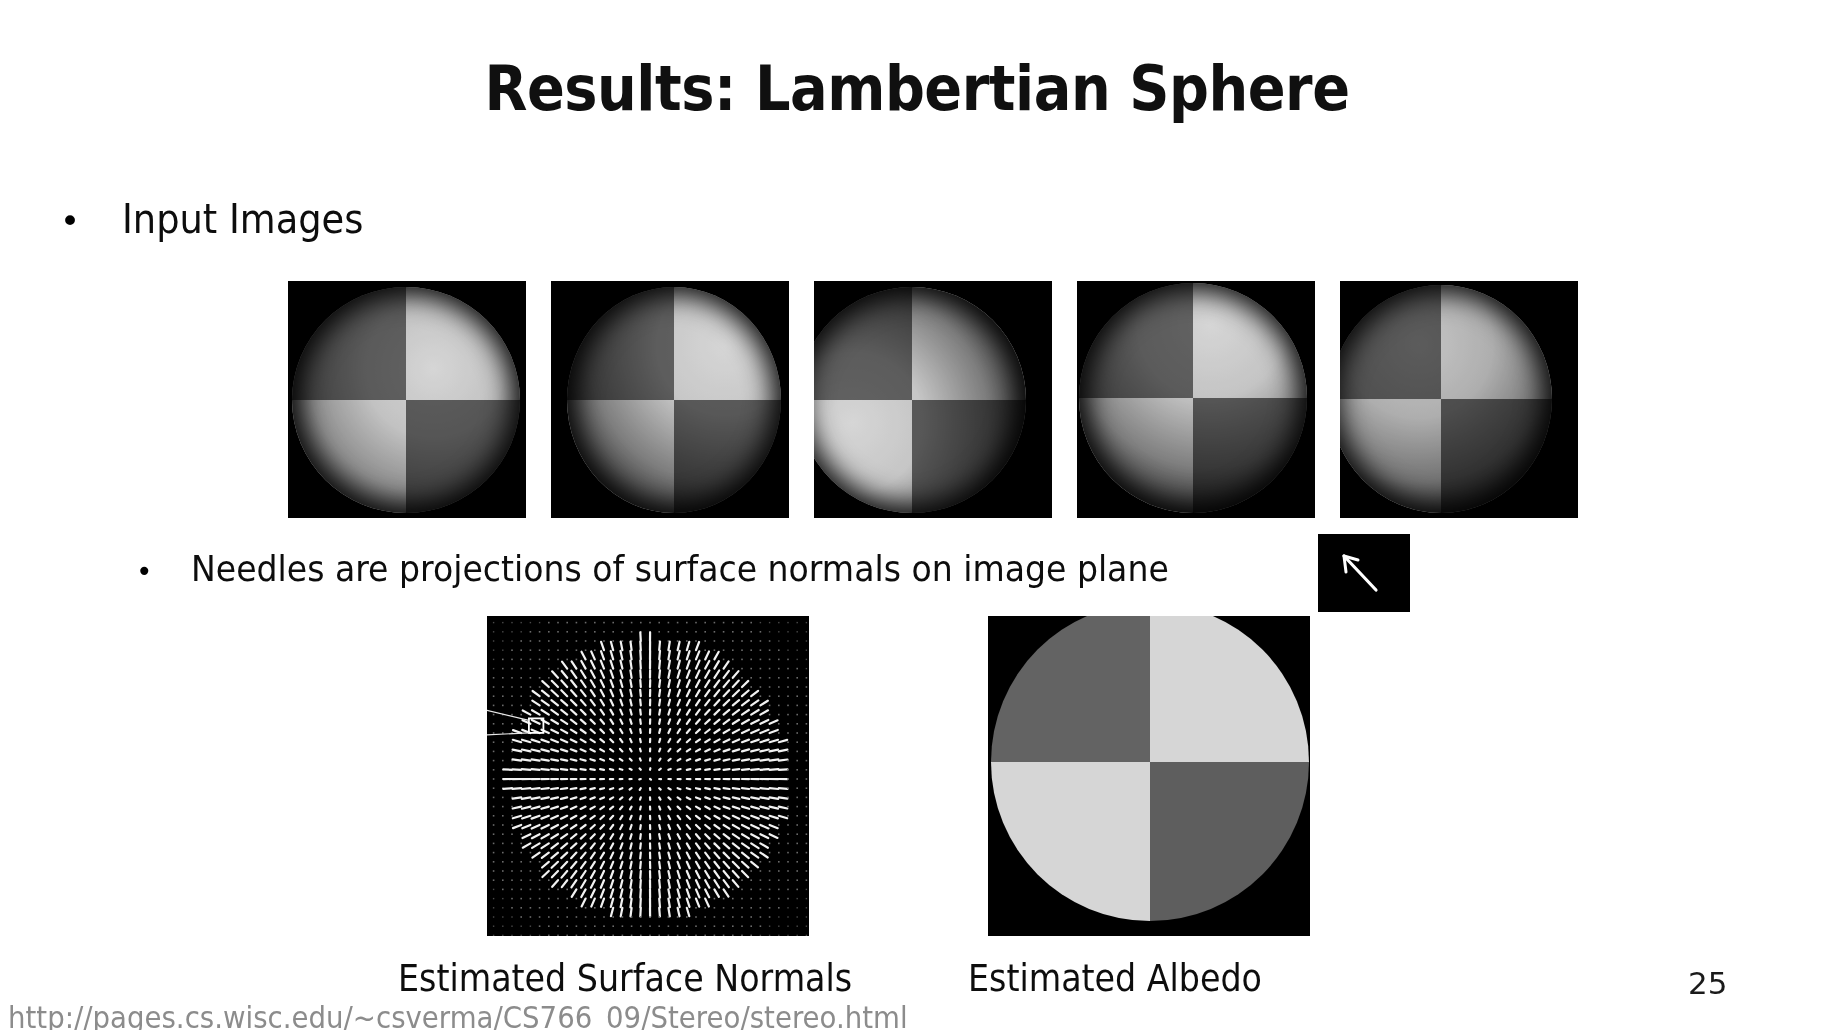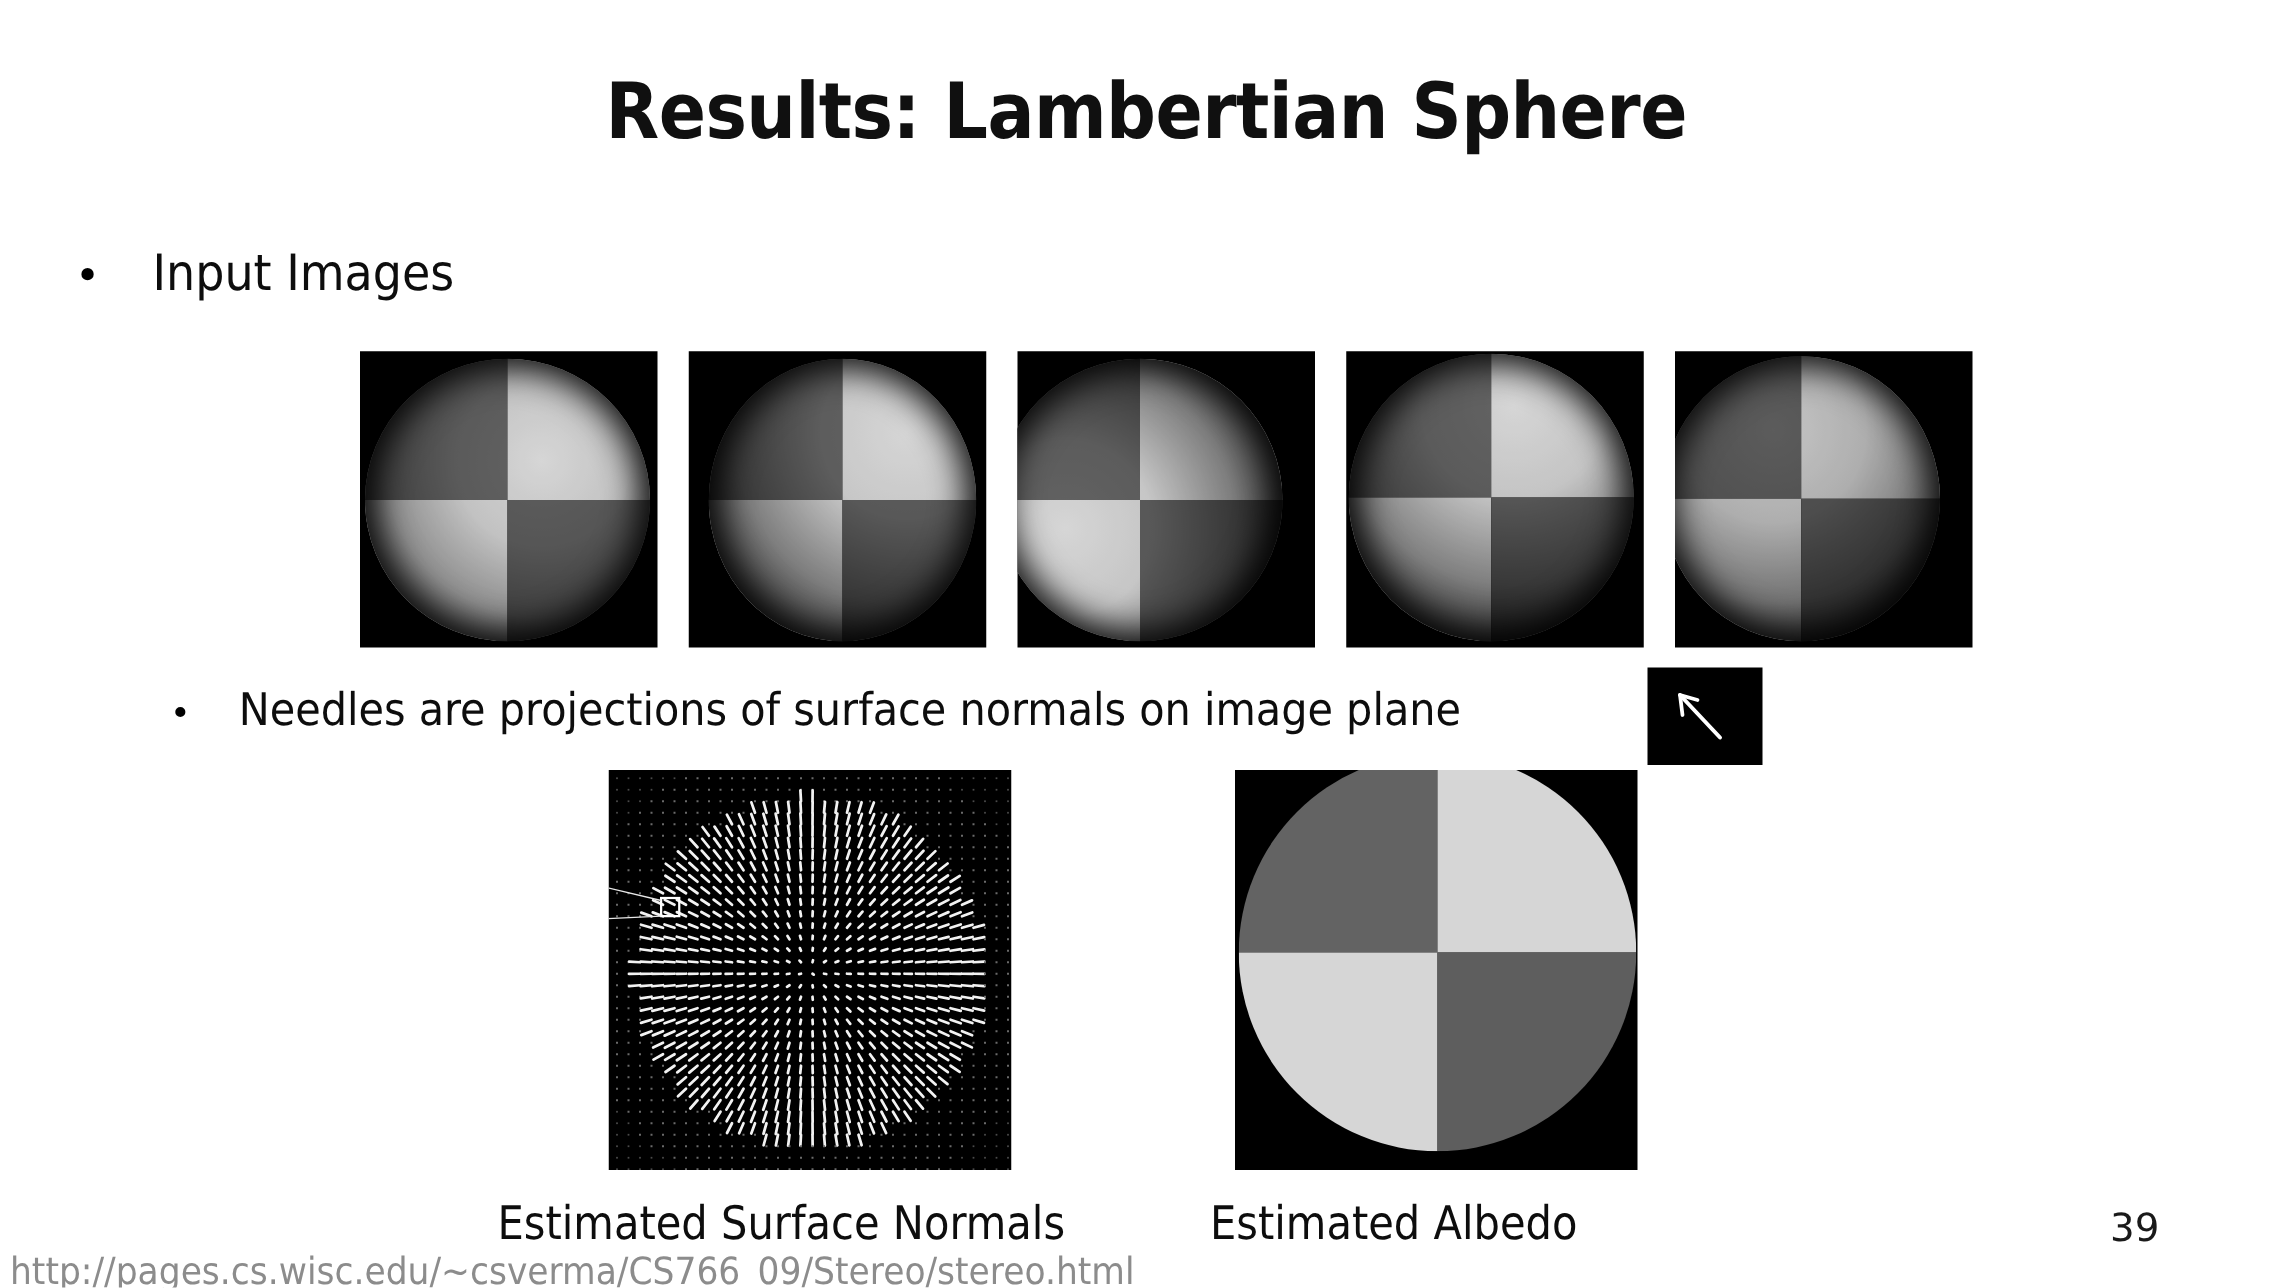--- a/index.html
+++ b/index.html
@@ -1501,13 +1501,13 @@
     <div class="quad bl" style="background: rgb(214, 214, 214);"></div>
     <div class="quad br" style="background: rgb(94, 94, 94);"></div>
   </div>
 </div>
 
 <div class="caption" id="caption-normals">Estimated Surface Normals</div>
 <div class="caption" id="caption-albedo">Estimated Albedo</div>
 
 <div id="footer-url">http://pages.cs.wisc.edu/~csverma/CS766_09/Stereo/stereo.html</div>
 
-<div id="page-number">39</div>
+<div id="page-number">25</div>
 
 </body></html>

